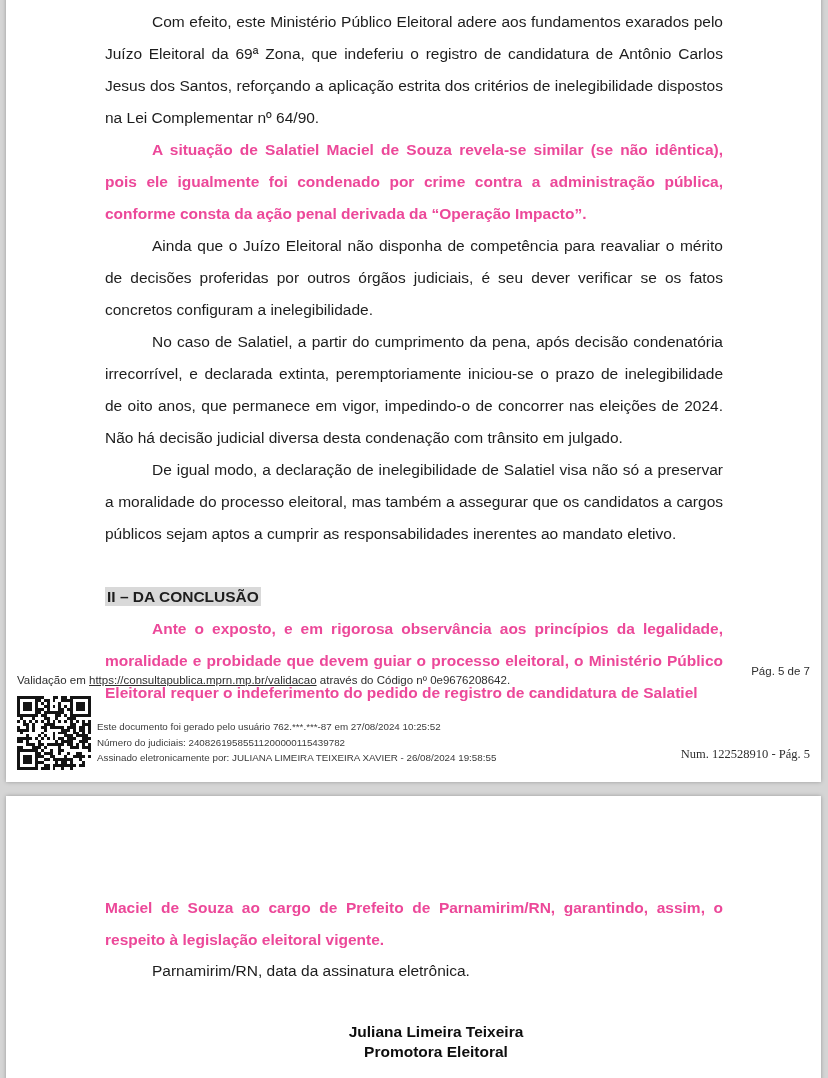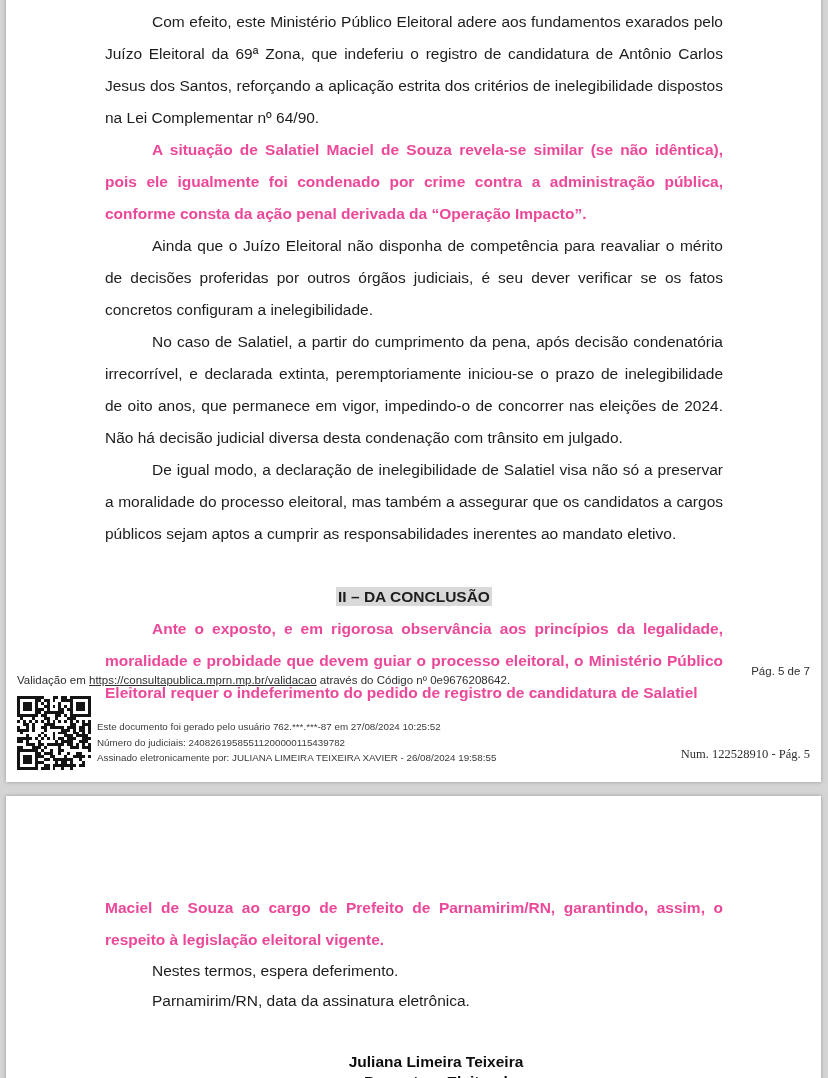--- a/index.html
+++ b/index.html
@@ -30,21 +30,21 @@
   .doc-body p { text-indent: 47px; }
   .doc-body p.bold { font-weight: bold; color: #ec4899; }
   .doc-body p.no-indent { text-indent: 0; }
 
   .section-heading {
     margin-top: 31px;
     font-weight: bold;
     font-size: 15.5px;
     line-height: 32px;
     text-indent: 0;
-    text-align: center;
+    text-align: left;
   }
   .section-heading .hl {
     background: #d9d9d9;
     padding: 1px 2px;
   }
 
   
   .footer {
     position: absolute;
     left: 0; right: 0; bottom: 0;
@@ -459,20 +459,19 @@
       <div>Assinado eletronicamente por: JULIANA LIMEIRA TEIXEIRA XAVIER - 26/08/2024 19:58:55</div>
     </div>
 
     <div class="footer-numind">Num. 122528910 - Pág. 5</div>
   </div>
 </div>
 
 <div class="page" id="page-2">
   <div class="doc-body">
     <p class="bold no-indent">Maciel de Souza ao cargo de Prefeito de Parnamirim/RN, garantindo, assim, o respeito à legislação eleitoral vigente.</p>
-    <p class="closing">Nestes termos, espera deferimento.</p>
     <p class="closing">Parnamirim/RN, data da assinatura eletrônica.</p>
     <div class="signature">
       <div>Juliana Limeira Teixeira</div>
       <div>Promotora Eleitoral</div>
     </div>
   </div>
 </div>
 
 </body></html>

